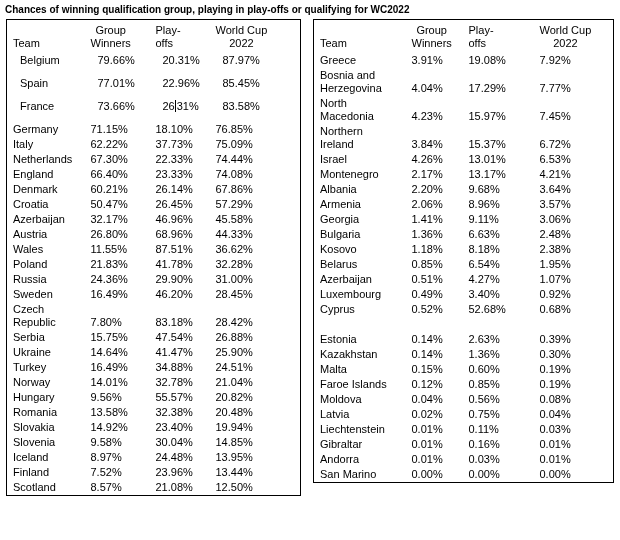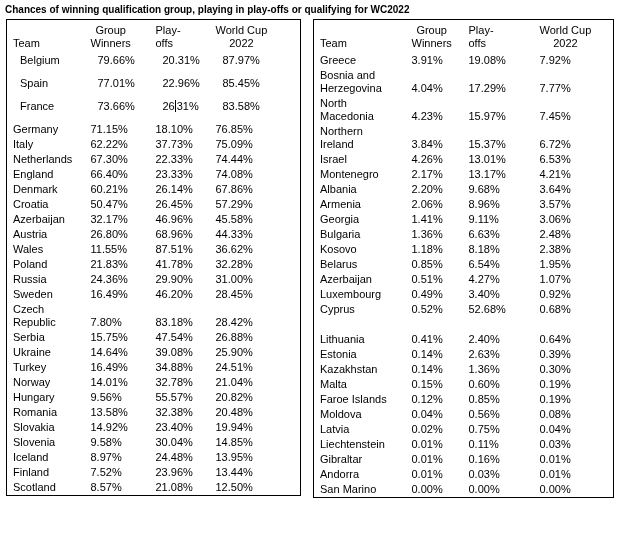--- a/index.html
+++ b/index.html
@@ -168,21 +168,21 @@
         </tr>
         <tr>
           <td>Serbia</td>
           <td>15.75%</td>
           <td>47.54%</td>
           <td>26.88%</td>
         </tr>
         <tr>
           <td>Ukraine</td>
           <td>14.64%</td>
-          <td>39.08%</td>
+          <td>41.47%</td>
           <td>25.90%</td>
         </tr>
         <tr>
           <td>Turkey</td>
           <td>16.49%</td>
           <td>34.88%</td>
           <td>24.51%</td>
         </tr>
         <tr>
           <td>Norway</td>
@@ -347,26 +347,20 @@
           <td>52.68%</td>
           <td>0.68%</td>
         </tr>
         <tr class="blank">
           <td></td>
           <td></td>
           <td></td>
           <td></td>
         </tr>
         <tr>
-          <td>Lithuania</td>
-          <td>0.41%</td>
-          <td>2.40%</td>
-          <td>0.64%</td>
-        </tr>
-        <tr>
           <td>Estonia</td>
           <td>0.14%</td>
           <td>2.63%</td>
           <td>0.39%</td>
         </tr>
         <tr>
           <td>Kazakhstan</td>
           <td>0.14%</td>
           <td>1.36%</td>
           <td>0.30%</td>

